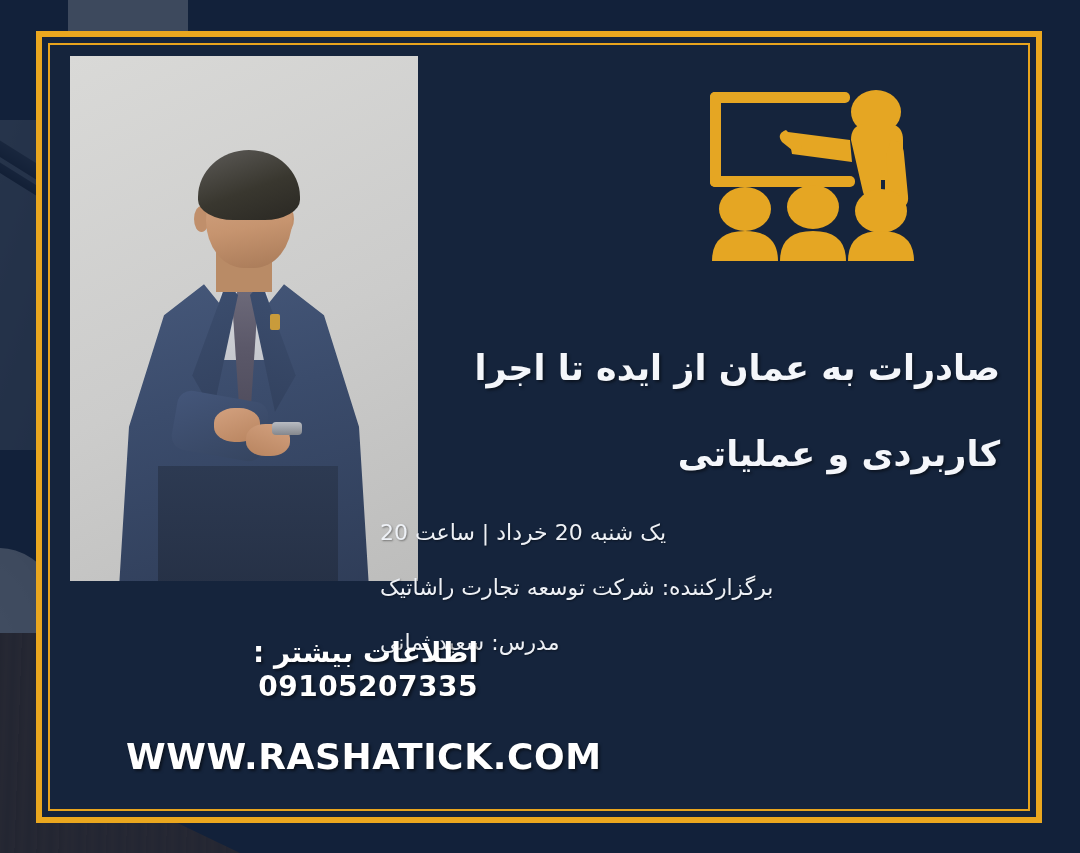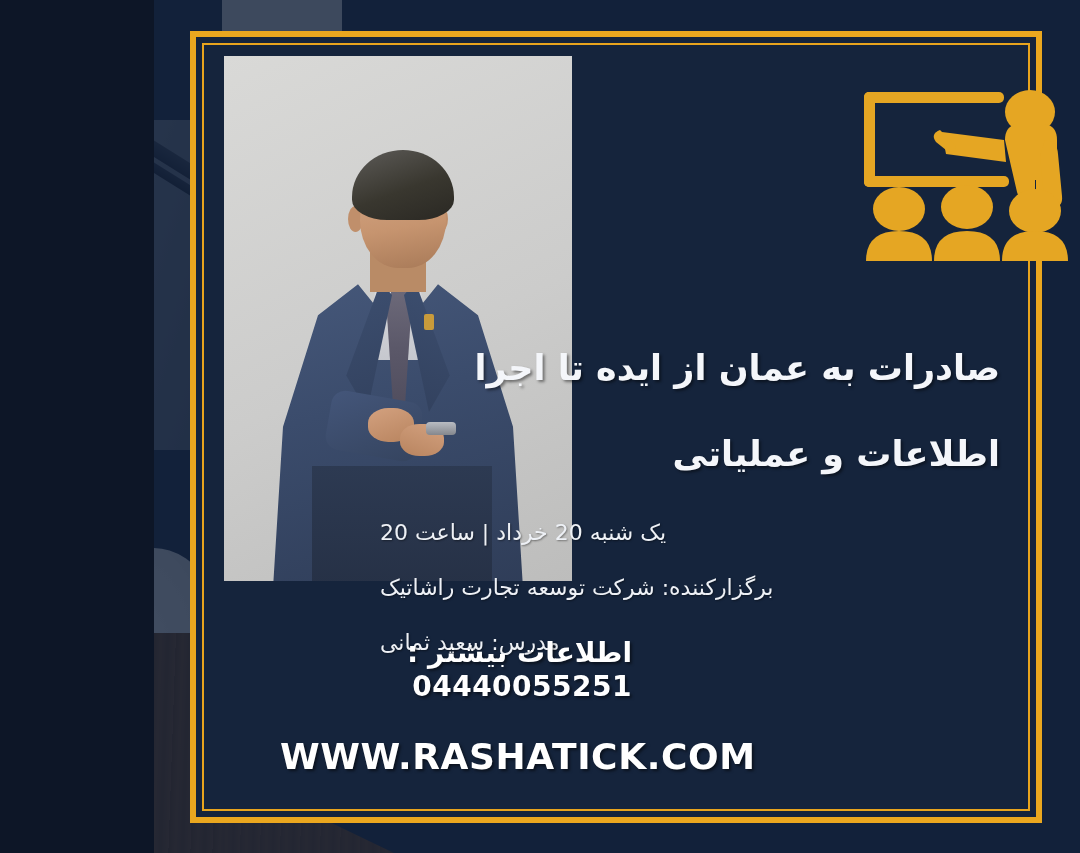--- a/index.html
+++ b/index.html
@@ -3,21 +3,21 @@
 <meta charset="utf-8">
 <title>Webinar Poster</title>
 <style>
   html, body {
     margin: 0;
     padding: 0;
     background: #0d1627;
   }
   #poster {
     position: relative;
-    width: 926px;
+    width: 1080px;
     height: 853px;
     overflow: hidden;
     background: #152238;
     font-family: "DejaVu Sans", "Liberation Sans", sans-serif;
   }
 
   
   .bg-photo {
     position: absolute;
     inset: 0;
@@ -473,29 +473,29 @@
         <path d="M80 183 q0 -30 33 -30 q33 0 33 30 z"></path>
 
         <ellipse cx="181" cy="133" rx="26" ry="22"></ellipse>
         <path d="M148 183 q0 -30 33 -30 q33 0 33 30 z"></path>
       </g>
     </svg>
   </div>
 
   <div class="headline">
     <span class="line1">صادرات به عمان از ایده تا اجرا</span>
-    <span class="line2">اطلاعات و عملیاتی</span>
+    <span class="line2">کاربردی و عملیاتی</span>
   </div>
 
   <div class="details">
     <span class="row">یک شنبه 20 خرداد | ساعت 20</span>
     <span class="row">برگزارکننده: شرکت توسعه تجارت راشاتیک</span>
     <span class="row">مدرس: سعید ثمانی</span>
   </div>
 
   <div class="contact">
     <span class="more">اطلاعات بیشتر :</span>
-    <span class="phone">04440055251</span>
+    <span class="phone">09105207335</span>
   </div>
 
   <div class="website">WWW.RASHATICK.COM</div>
 
 </div>
 
 </body></html>

